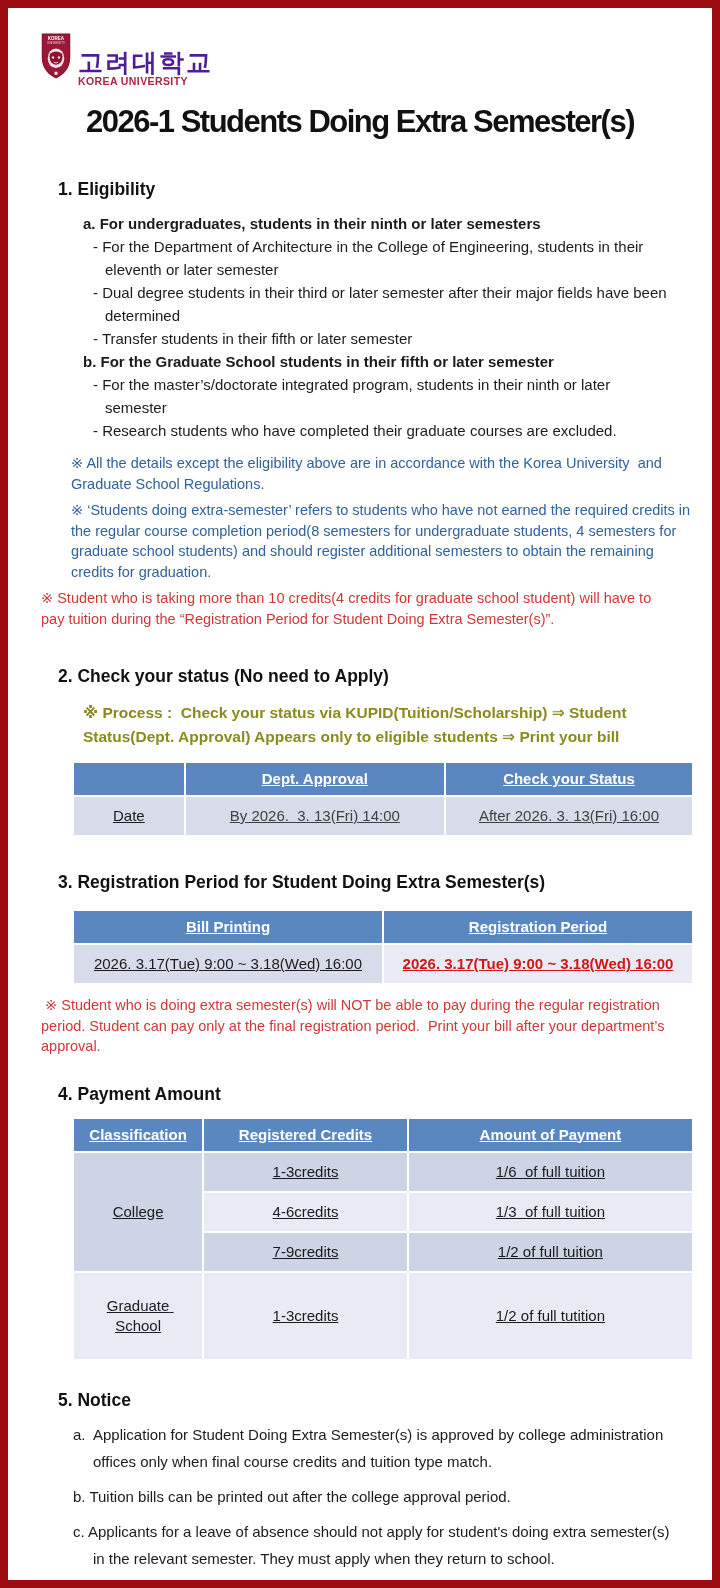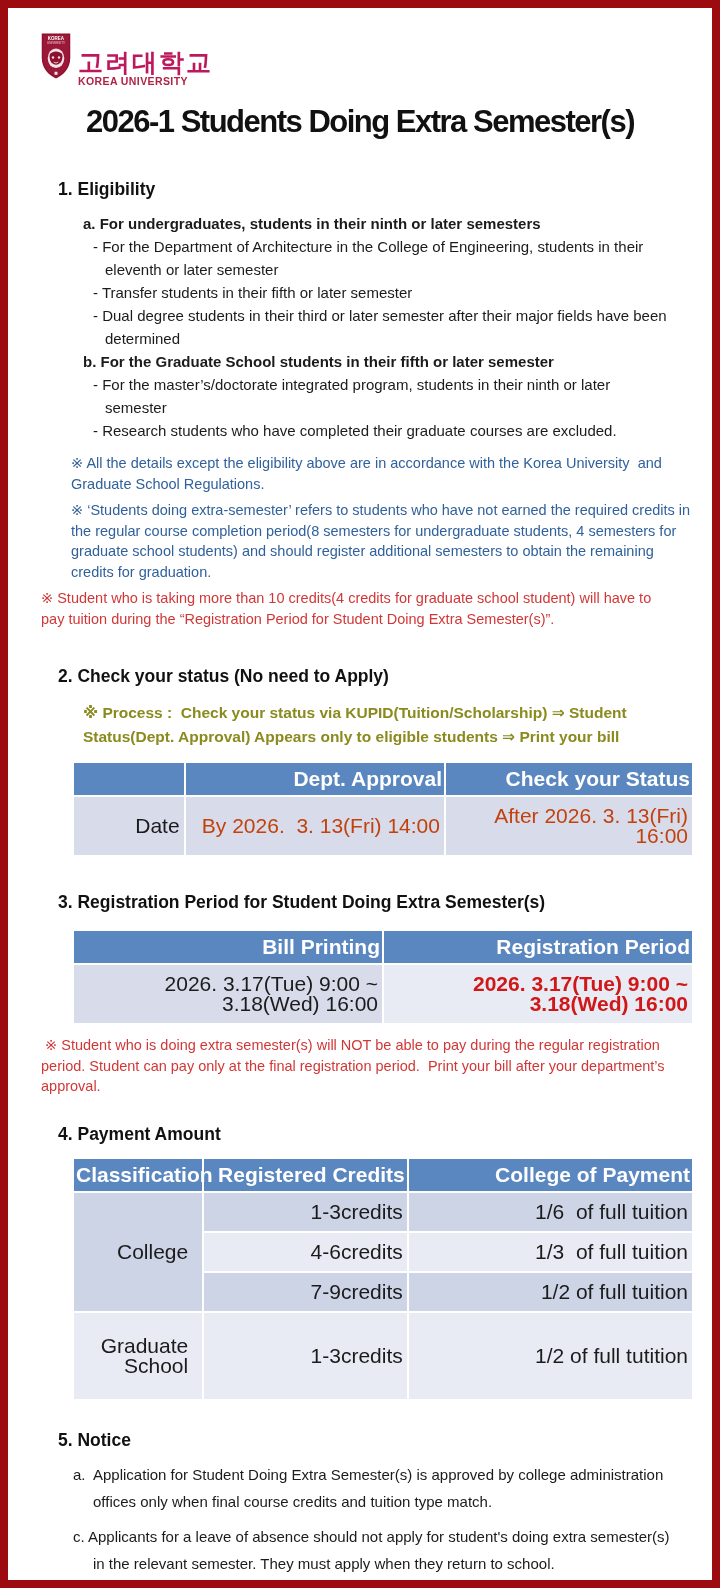--- a/index.html
+++ b/index.html
@@ -3,21 +3,21 @@
 <meta charset="utf-8">
 <style>
   html,body{margin:0;padding:0;background:#fff;}
   body{font-family:"Liberation Sans","DejaVu Sans",sans-serif;color:#1b1b1b;}
   .page{width:720px;height:1588px;box-sizing:border-box;border:8px solid #9B0B0F;
         background:#fff;overflow:hidden;position:relative;}
   
   .logo{margin:24px 0 0 33px;display:flex;align-items:center;height:48px;}
   .crest{width:30px;height:48px;flex:0 0 auto;}
   .logo-text{margin-left:7px;}
-  .logo-kr{font-size:25px;font-weight:bold;color:#be185d;letter-spacing:2px;line-height:26px;margin-top:24px;}
+  .logo-kr{font-size:25px;font-weight:bold;color:#4c1d95;letter-spacing:2px;line-height:26px;margin-top:24px;}
   .logo-en{font-size:10.5px;font-weight:bold;color:#B02345;letter-spacing:0.4px;line-height:13px;}
   
   .title{margin-top:24px;text-align:center;font-size:31px;line-height:36px;font-weight:bold;
          letter-spacing:-1.5px;color:#111;}
   
   .h-sec{margin-left:50px;font-size:17.5px;line-height:22px;font-weight:bold;color:#111;}
   .h1{margin-top:38px;} .h2{margin-top:36px;} .h3{margin-top:34px;}
   .h4{margin-top:26px;} .h5{margin-top:28px;}
   
   .elig{margin:12px 0 11px 75px;width:592px;font-size:15px;line-height:23px;}
@@ -28,27 +28,27 @@
   .note-blue{color:#31619C;}
   .note-red{color:#D23737;margin-left:33px;}
   .nb1{margin-top:8px;} .nb2{margin-top:6px;} .nr1{margin-top:6px;} .nr2{margin-top:10px;}
   
   .process{margin:14px 0 0 75px;width:612px;font-size:15.5px;line-height:24px;font-weight:bold;
            color:#8A8A1E;white-space:pre-wrap;}
   
   table{border-collapse:collapse;margin-left:64px;width:622px;table-layout:fixed;}
   .t1{margin-top:12px;} .t2{margin-top:16px;} .t3{margin-top:12px;}
   table{border-top:2px solid #4d79ab;}
-  th,td{border:2px solid #fff;text-align:right;font-size:21px;vertical-align:middle;}
+  th,td{border:2px solid #fff;text-align:center;font-size:15px;vertical-align:middle;text-decoration:underline;}
   th{background:#5B87C1;color:#fff;font-weight:bold;padding:7px 2px;line-height:18px;}
   td{padding:9px 4px;line-height:20px;white-space:pre-wrap;}
   .cell-dark{background:#D8DCEA;}
   .cell-pdark{background:#CDD4E6;}
   .cell-plight{background:#E8EBF4;}
-  .red{color:#c2410c;}
+  .red{color:#404040;}
   .red-bold{color:#D01818;font-weight:bold;}
   .pay-class{padding:23px 14px;}
   
   .notice{margin:10px 0 0 65px;width:600px;font-size:15px;line-height:27px;}
   .notice-item{padding-left:20px;text-indent:-20px;margin-bottom:8px;white-space:pre-wrap;}
   .u{text-underline-offset:4px;}
 </style>
 </head>
 <body>
 
@@ -72,22 +72,22 @@
       <div class="logo-en">KOREA UNIVERSITY</div>
     </div>
   </div>
 
   <div class="title">2026-1 Students Doing Extra Semester(s)</div>
 
   <div class="h-sec h1">1. Eligibility</div>
   <div class="elig">
     <div class="li-bold">a. For undergraduates, students in their ninth or later semesters</div>
     <div class="li-dash">- For the Department of Architecture in the College of Engineering, students in their eleventh or later semester</div>
+    <div class="li-dash">- Dual degree students in their third or later semester after their major fields have been determined</div>
     <div class="li-dash">- Transfer students in their fifth or later semester</div>
-    <div class="li-dash">- Dual degree students in their third or later semester after their major fields have been determined</div>
     <div class="li-bold">b. For the Graduate School students in their fifth or later semester</div>
     <div class="li-dash">- For the master’s/doctorate integrated program, students in their ninth or later semester</div>
     <div class="li-dash">- Research students who have completed their graduate courses are excluded.</div>
   </div>
   <div class="note note-blue nb1">※ All the details except the eligibility above are in accordance with the Korea University  and Graduate School Regulations.</div>
   <div class="note note-blue nb2">※ ‘Students doing extra-semester’ refers to students who have not earned the required credits in the regular course completion period(8 semesters for undergraduate students, 4 semesters for graduate school students) and should register additional semesters to obtain the remaining credits for graduation.</div>
   <div class="note note-red nr1">※ Student who is taking more than 10 credits(4 credits for graduate school student) will have to pay tuition during the “Registration Period for Student Doing Extra Semester(s)”.</div>
 
   <div class="h-sec h2">2. Check your status (No need to Apply)</div>
   <div class="process">※ Process :  Check your status via KUPID(Tuition/Scholarship) ⇒ Student Status(Dept. Approval) Appears only to eligible students ⇒ Print your bill</div>
@@ -134,21 +134,21 @@
   <table class="t3">
     <colgroup>
         <col style="width:21%">
         <col style="width:33%">
         <col style="width:46%">
       </colgroup>
     <tbody>
         <tr>
       <th>Classification</th>
       <th>Registered Credits</th>
-      <th>College of Payment</th>
+      <th>Amount of Payment</th>
     </tr>
     <tr>
       <td class="cell-pdark pay-class" rowspan="3">College</td>
       <td class="cell-pdark">1-3credits</td>
       <td class="cell-pdark">1/6  of full tuition</td>
     </tr>
     <tr>
       <td class="cell-plight">4-6credits</td>
       <td class="cell-plight">1/3  of full tuition</td>
     </tr>
@@ -160,16 +160,17 @@
       <td class="cell-plight pay-class">Graduate School</td>
       <td class="cell-plight">1-3credits</td>
       <td class="cell-plight">1/2 of full tutition</td>
     </tr>
   </tbody>
     </table>
 
   <div class="h-sec h5">5. Notice</div>
   <div class="notice">
     <div class="notice-item">a.  Application for Student Doing Extra Semester(s) is approved by college administration offices only when final course credits and tuition type match.</div>
+    <div class="notice-item">b. Tuition bills can be printed out after the college approval period.</div>
     <div class="notice-item"><span>c. </span><span class="u">Applicants for a leave of absence should not apply for student's doing extra semester(s) in the relevant semester. They must apply when they return to school.</span></div>
   </div>
 
 </div>
 
 </body></html>

